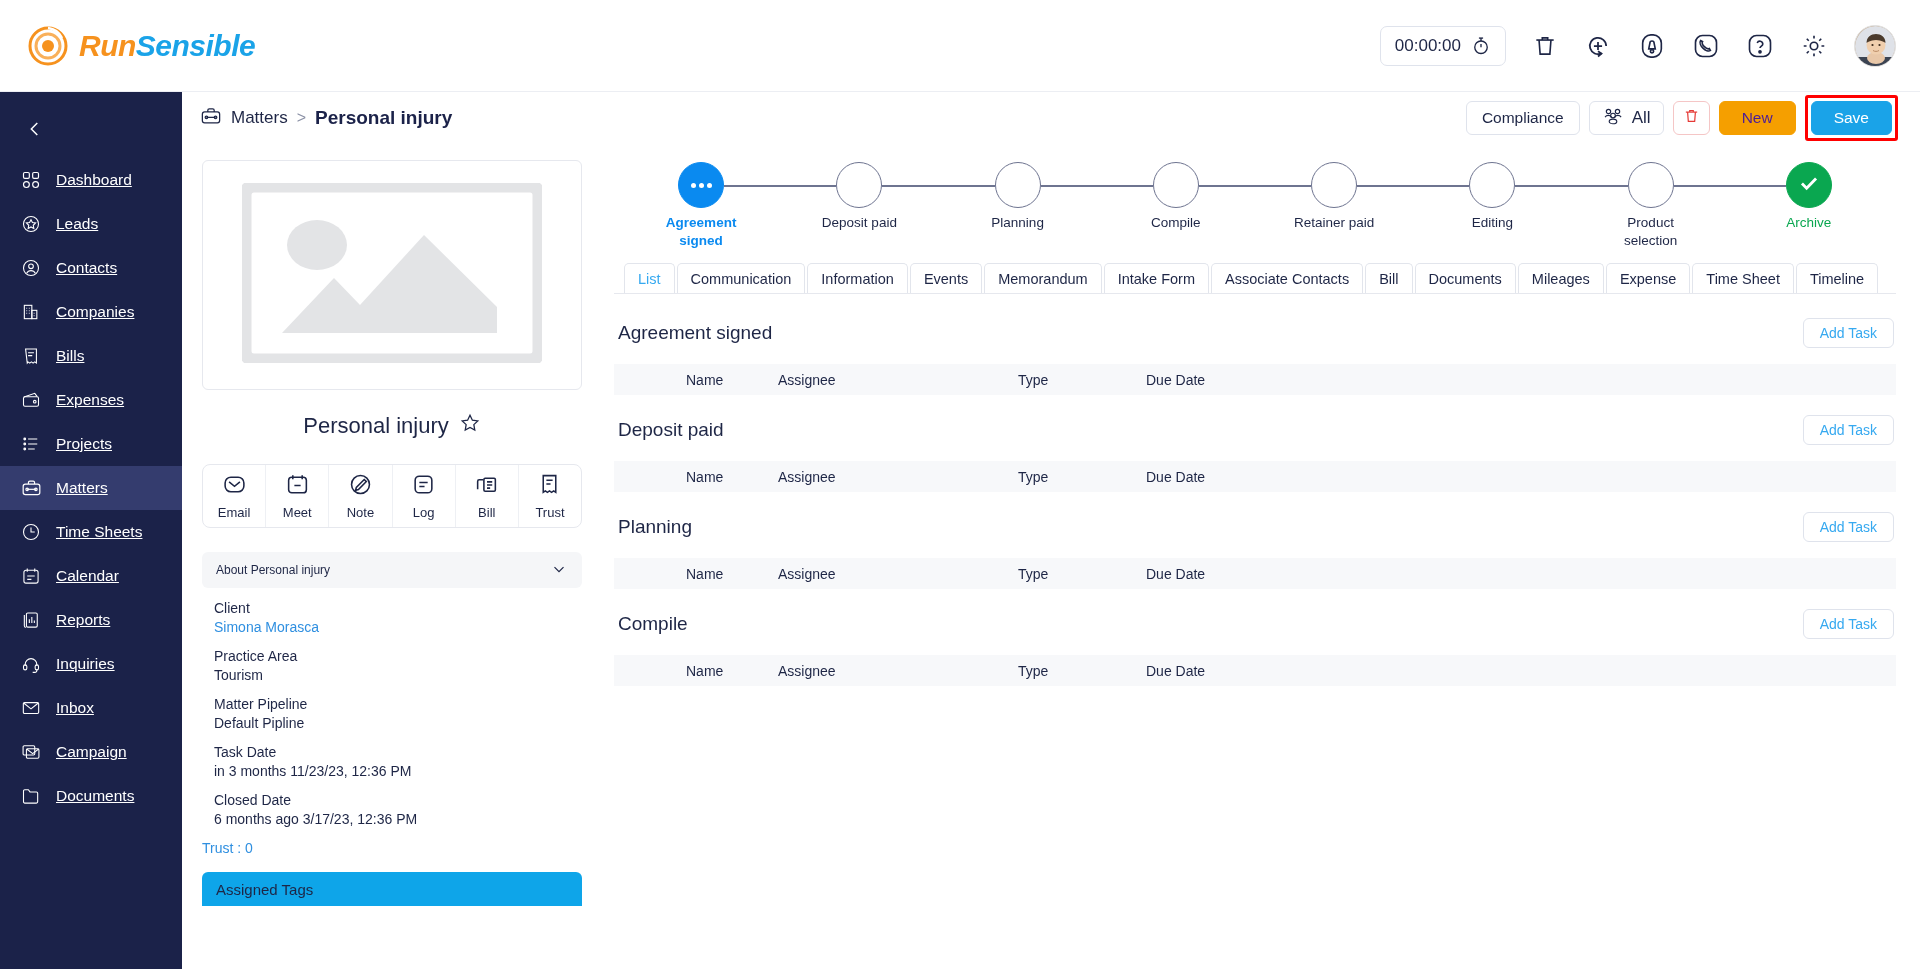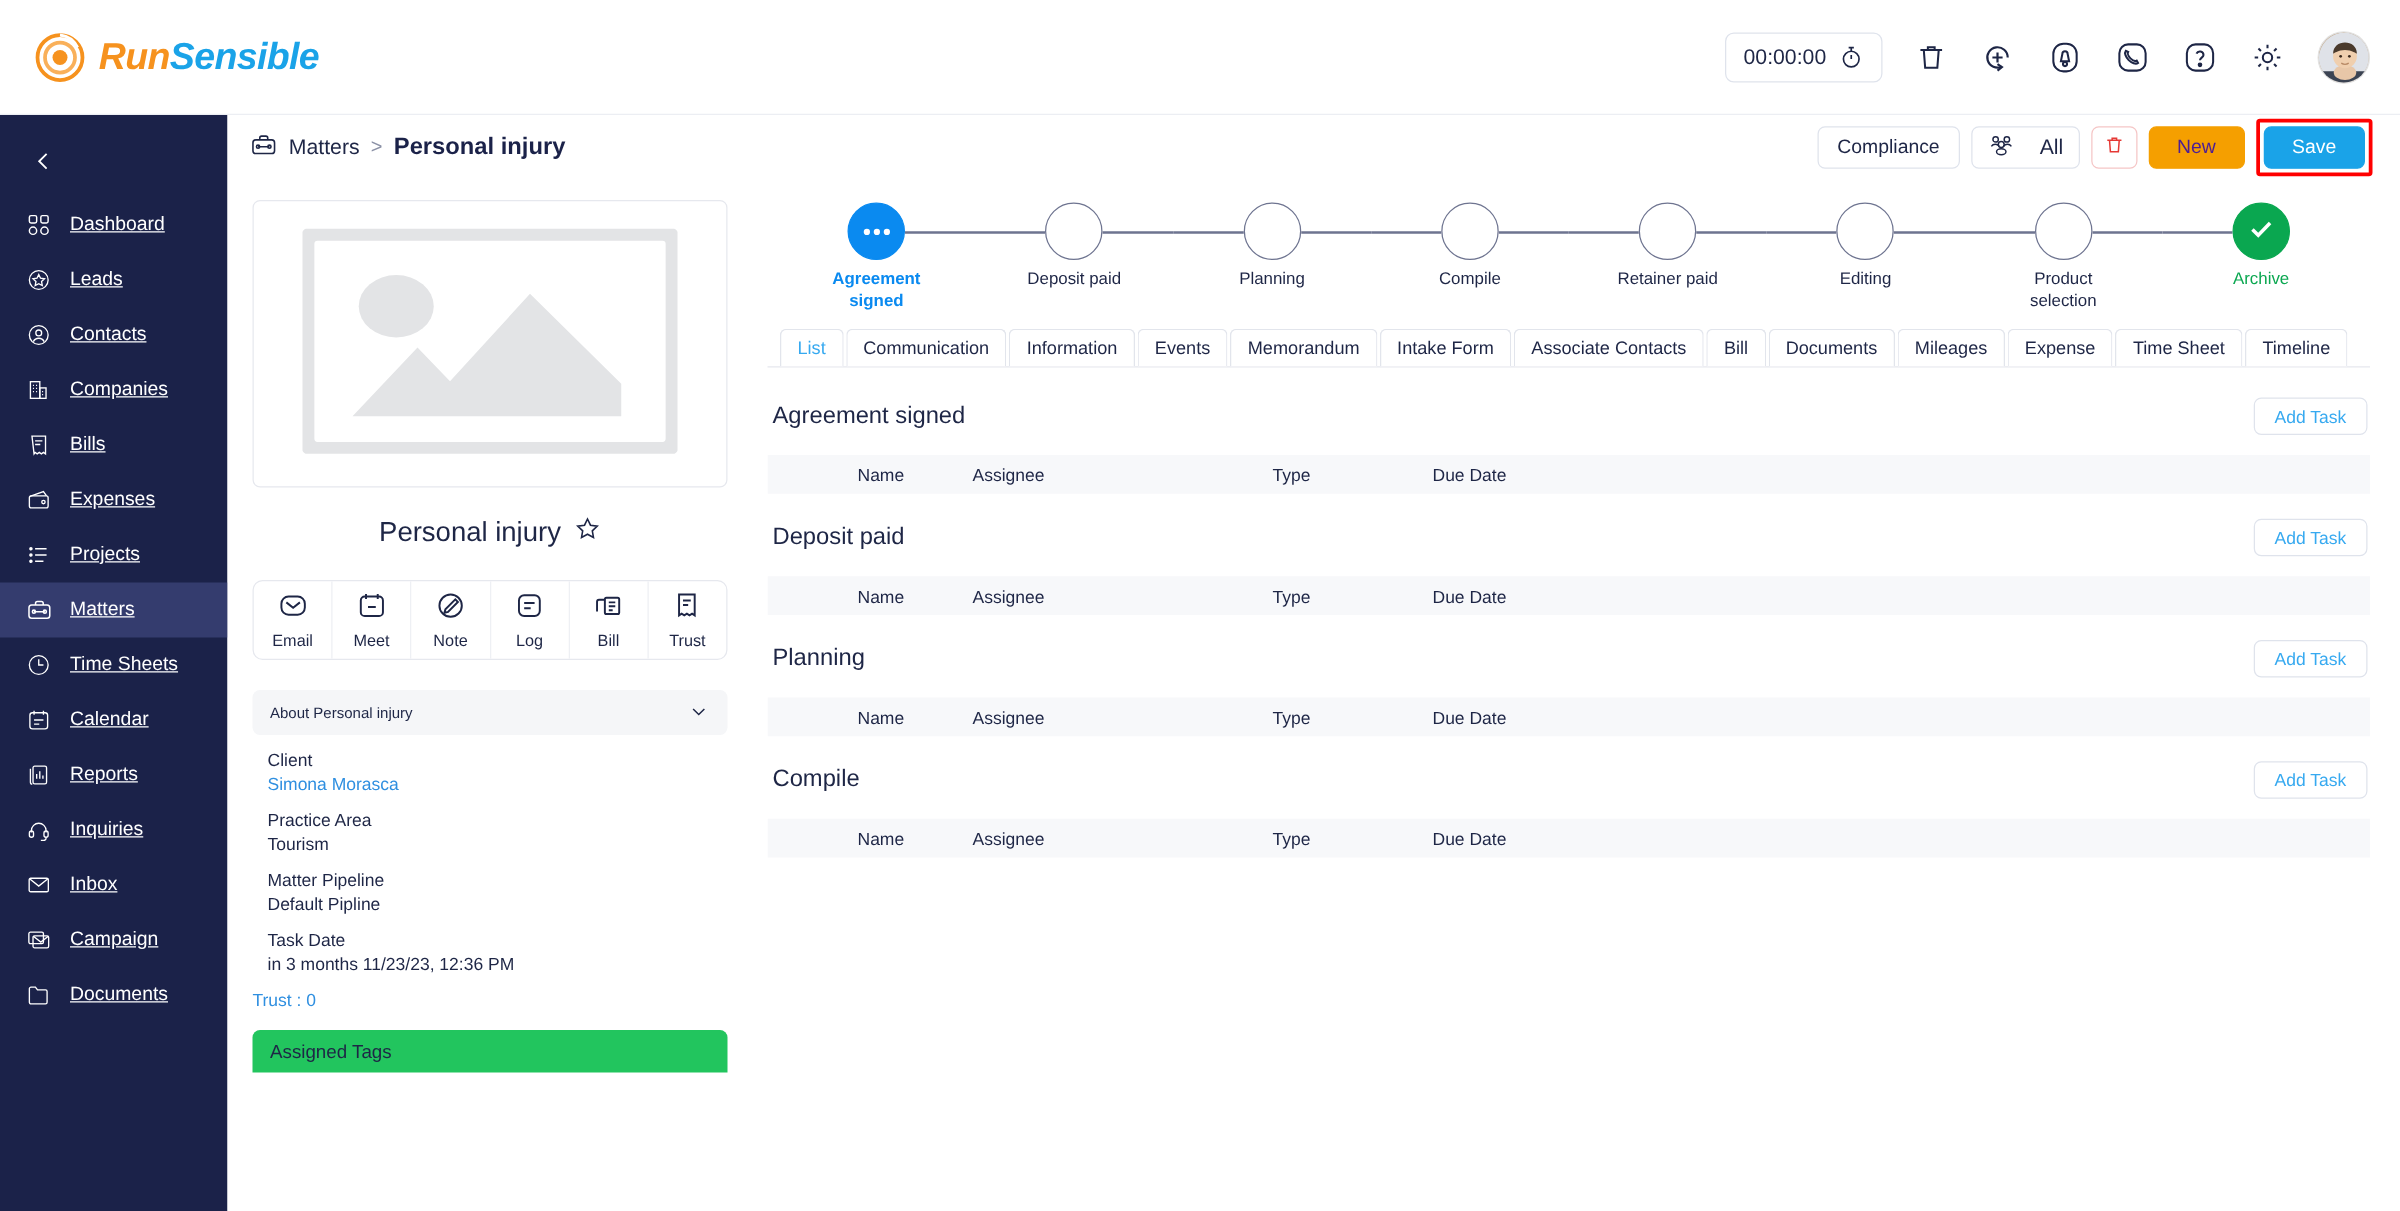--- a/index.html
+++ b/index.html
@@ -64,21 +64,21 @@
   .bc-sep { color: #8b91a6; font-size: 16px; }
   .bc-current { font-weight: 700; font-size: 19px; color: #1b2249; }
 
   .actions { display: flex; align-items: center; gap: 9px; }
   .btn {
     height: 34px; border-radius: 6px; font-size: 15.5px;
     display: inline-flex; align-items: center; justify-content: center;
     padding: 0 15px; cursor: pointer; border: 1px solid #dfe3ec; background: #fff; color: #1e2646;
     white-space: nowrap;
   }
-  .btn-all { gap: 20px; padding: 6px 12px; font-size: 17px; }
+  .btn-all { gap: 8px; padding: 6px 12px; font-size: 17px; }
   .btn-trash { border-color: #f5c6c6; color: #e53935; padding: 0 9px; }
   .btn-new { background: #f59f00; border-color: #f59f00; color: #4c1d95; padding: 0 22px; }
   .btn-save { background: #1aa3e8; border-color: #1aa3e8; color: #fff; padding: 0 22px; }
   .save-wrap { border: 3px solid #ff0000; border-radius: 3px; padding: 3px; display: inline-flex; }
 
   .main { flex: 1; display: flex; min-height: 0; }
 
   
   .leftpanel { width: 420px; min-width: 420px; padding: 16px 20px 0 20px; overflow: hidden; }
   .photo-box {
@@ -106,21 +106,21 @@
     padding: 0 14px; font-size: 12px; color: #1e2646; cursor: pointer;
   }
   .about-body { padding: 12px 12px 0 12px; }
   .fld { margin-bottom: 13px; }
   .fld-label { font-size: 14px; color: #1e2646; margin-bottom: 3px; }
   .fld-value { font-size: 14px; color: #1e2646; }
   .fld-value.link { color: #2f8fe0; }
   .trust-row { font-size: 14px; color: #1e2646; margin-bottom: 16px; }
   .trust-row span { color: #2f8fe0; margin-top: 32px; }
   .tags-header {
-    background: #22c55e; border-radius: 6px 6px 0 0; height: 34px;
+    background: #0ea5e9; border-radius: 6px 6px 0 0; height: 34px;
     display: flex; align-items: center; padding: 0 14px; font-size: 15px;
   }
 
   
   .rightpanel { flex: 1; min-width: 0; padding: 18px 24px 0 12px; display: flex; flex-direction: column; }
 
   .pipeline { display: flex; align-items: flex-start; padding: 0 8px; margin-bottom: 12px; }
   .pstep { flex: 1; display: flex; flex-direction: column; align-items: center; position: relative; }
   .pcircle {
     width: 46px; height: 46px; border-radius: 50%; border: 1.5px solid #6e7490;
@@ -554,20 +554,24 @@
                 <div class="fld-label">Practice Area</div>
                 <div class="fld-value">Tourism</div>
               </div>
               <div class="fld">
                 <div class="fld-label">Matter Pipeline</div>
                 <div class="fld-value">Default Pipline</div>
               </div>
               <div class="fld">
                 <div class="fld-label">Task Date</div>
                 <div class="fld-value">in 3 months 11/23/23, 12:36 PM</div>
+              </div>
+              <div class="fld">
+                <div class="fld-label">Closed Date</div>
+                <div class="fld-value">6 months ago 3/17/23, 12:36 PM</div>
               </div>
             </div>
 
           <div class="trust-row">
             <span>Trust :</span>
             <span>0</span>
           </div>
 
           <div class="tags-header">Assigned Tags</div>
         </div>

